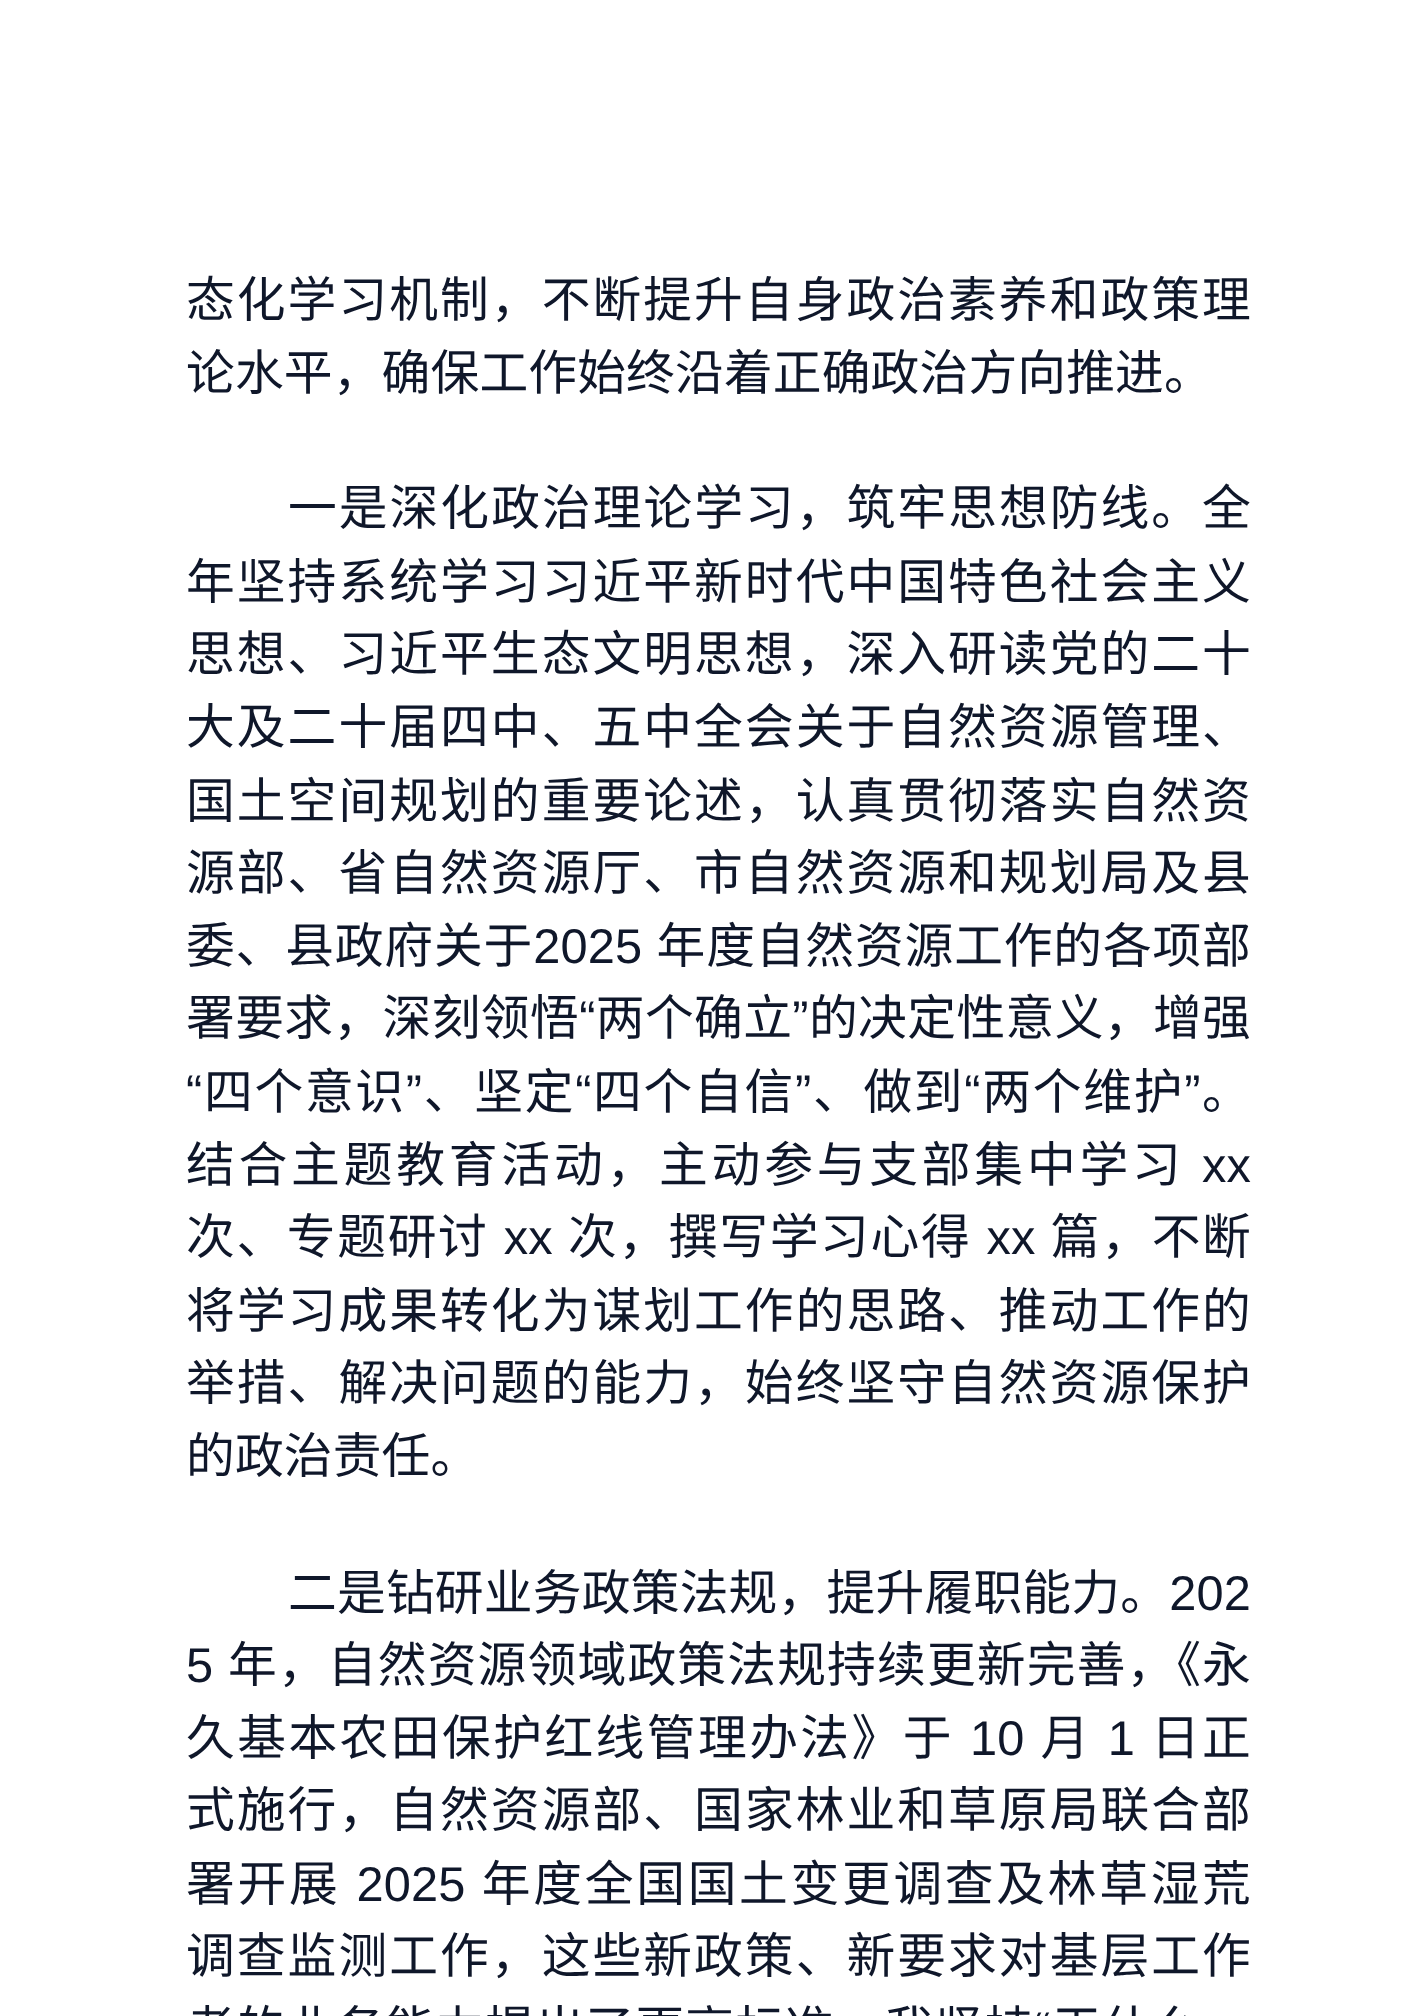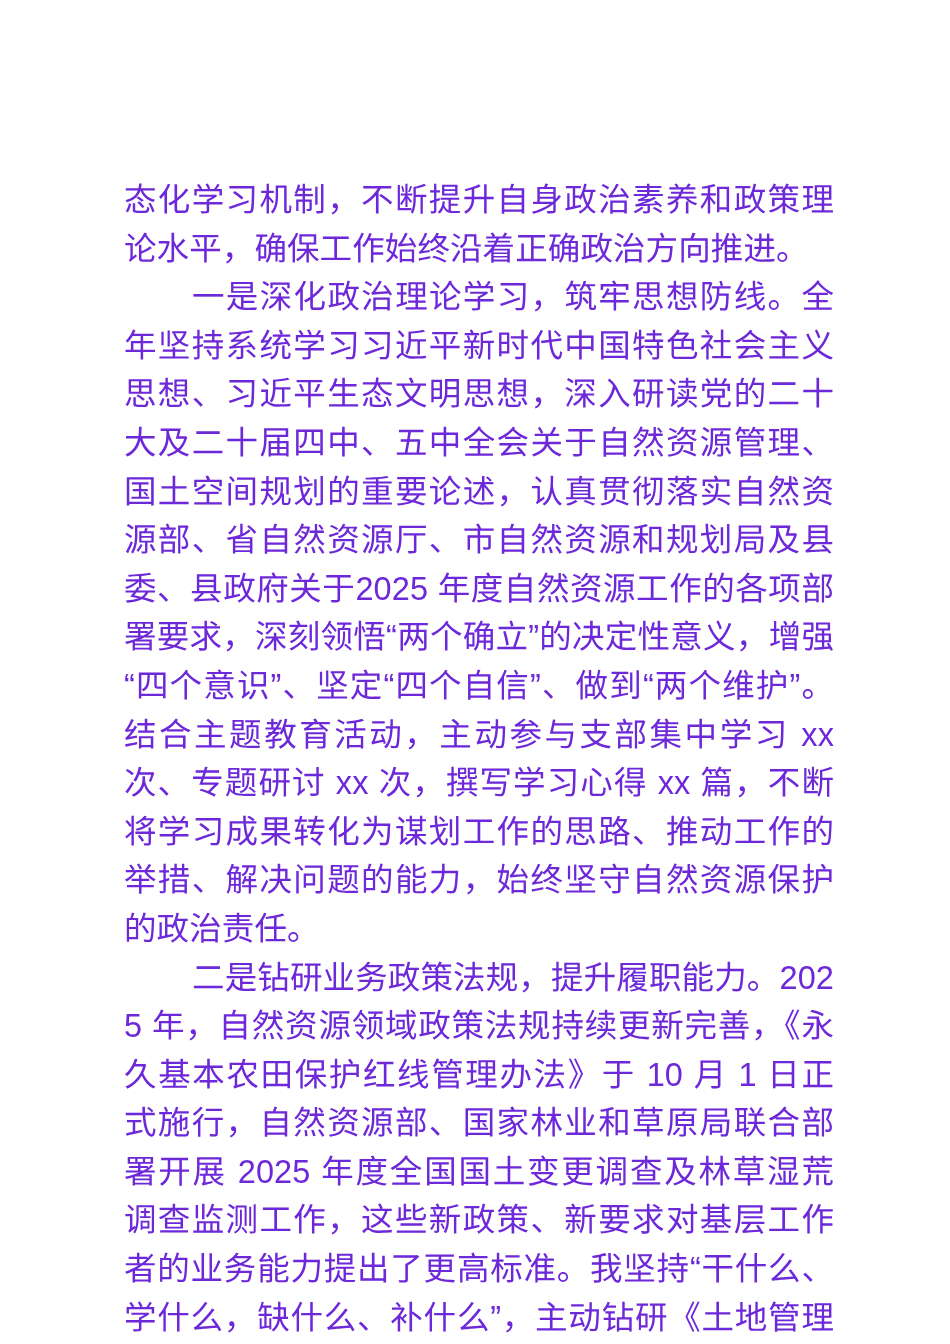--- a/index.html
+++ b/index.html
@@ -21,30 +21,31 @@
     position: absolute;
     left: 124px;
     top: 176px;
     width: 710px;
   }
   .para {
     margin: 0;
     font-family: "Liberation Sans", "DejaVu Sans", sans-serif;
     font-size: 32.5px;
     line-height: 48.6px;
-    color: #6d28d9;
+    color: #0f172a;
     text-align: justify;
     text-justify: inter-character;
     text-align-last: left;
     letter-spacing: 0.1px;
     word-break: break-all;
     white-space: normal;
   }
   .para.indent {
     text-indent: 68px;
+    margin-top: 42px;
   }
 </style>
 </head>
 <body>
 
 <div class="page">
   <div class="text-column">
     <p class="para">态化学习机制，不断提升自身政治素养和政策理论水平，确保工作始终沿着正确政治方向推进。</p>
     <p class="para indent">一是深化政治理论学习，筑牢思想防线。全年坚持系统学习习近平新时代中国特色社会主义思想、习近平生态文明思想，深入研读党的二十大及二十届四中、五中全会关于自然资源管理、国土空间规划的重要论述，认真贯彻落实自然资源部、省自然资源厅、市自然资源和规划局及县委、县政府关于2025 年度自然资源工作的各项部署要求，深刻领悟“两个确立”的决定性意义，增强“四个意识”、坚定“四个自信”、做到“两个维护”。结合主题教育活动，主动参与支部集中学习 xx 次、专题研讨 xx 次，撰写学习心得 xx 篇，不断将学习成果转化为谋划工作的思路、推动工作的举措、解决问题的能力，始终坚守自然资源保护的政治责任。</p>
     <p class="para indent">二是钻研业务政策法规，提升履职能力。2025 年，自然资源领域政策法规持续更新完善，《永久基本农田保护红线管理办法》于 10 月 1 日正式施行，自然资源部、国家林业和草原局联合部署开展 2025 年度全国国土变更调查及林草湿荒调查监测工作，这些新政策、新要求对基层工作者的业务能力提出了更高标准。我坚持“干什么、学什么，缺什么、补什么”，主动钻研《土地管理法》《城乡规划法》《矿产资源</p>

